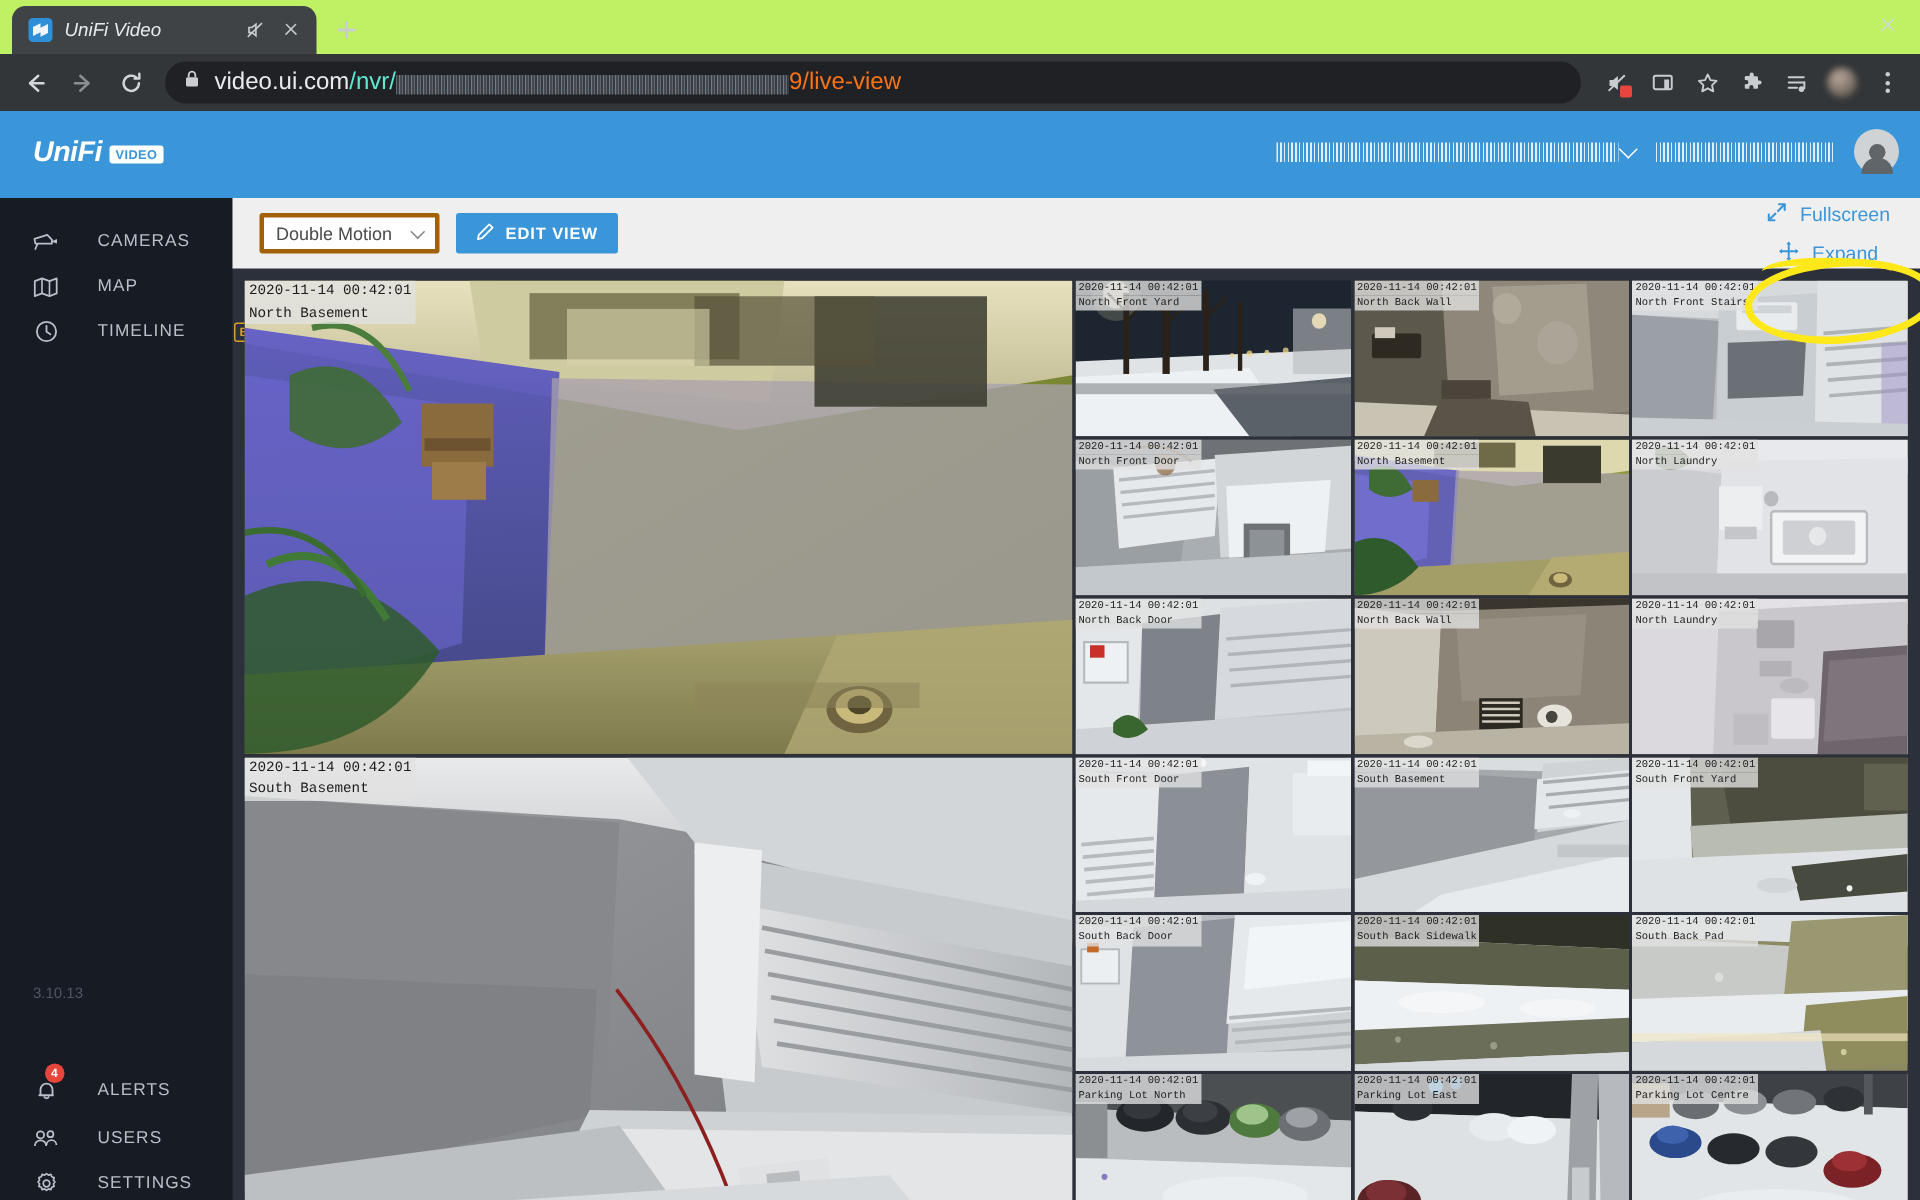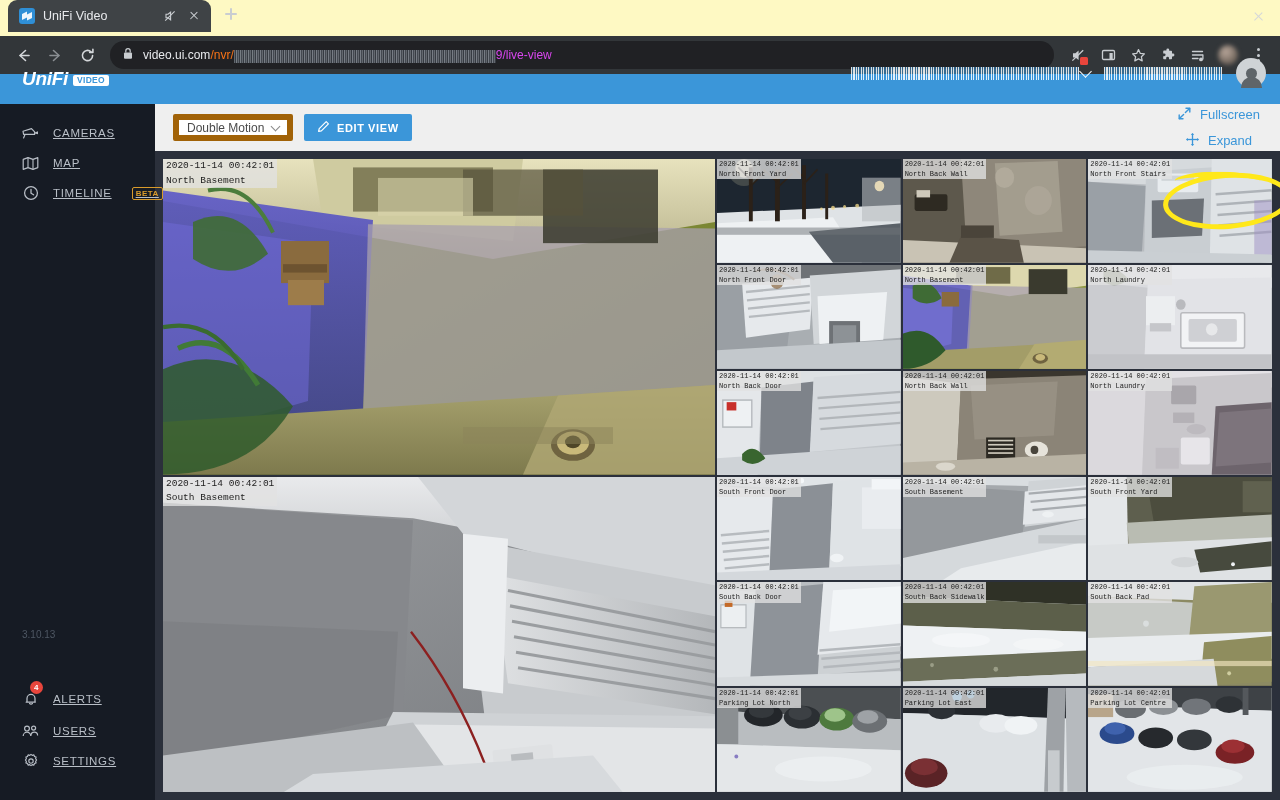--- a/index.html
+++ b/index.html
@@ -7,22 +7,22 @@
   body {
     font-family:"Liberation Sans", sans-serif;
     background:#2b303b;
     -webkit-font-smoothing:antialiased;
   }
 
   
   .browser-chrome { width:1280px; background:#323639; }
 
   .tabstrip {
-    height:36px; display:flex; 
-    background:#fef9c3; position:relative;
+    height:36px; display:flex; align-items:flex-end;
+    background:#bef264; position:relative;font-style:italic;
   }
   .tab {
     height:32px; width:203px; background:#3f4346;
     border-radius:9px 9px 0 0; display:flex; align-items:center;
     padding:0 9px 0 11px; margin-left:8px; gap:8px; position:relative;
   }
   .tab-favicon {
     width:16px; height:16px; background:#2f8fd6; border-radius:3px;
     flex:0 0 16px; position:relative;
   }
@@ -70,35 +70,35 @@
   .nav-btn {
     width:30px; height:30px; display:flex; align-items:center;
     justify-content:center; border-radius:50%; flex:0 0 30px;
   }
   .omnibox {
     flex:1; height:28px; background:#202124; border-radius:14px;
     display:flex; align-items:center; padding:0 12px; gap:9px;
     margin:0 6px; overflow:hidden;
   }
   .omnibox-text {
-    font-size:12px; color:#e8eaed; white-space:nowrap;
+    font-size:16px; color:#e8eaed; white-space:nowrap;
     display:flex; align-items:center;
   }
   .url-host { color:#e8eaed; }
-  .url-path-pre { color:#f97316; }
+  .url-path-pre { color:#5eead4; }
   .url-redacted {
     display:inline-block; height:13px; width:262px; margin:0 0px;
     vertical-align:middle; position:relative; top:1px;
     background:
       repeating-linear-gradient(90deg,
         #6e747c 0px, #6e747c 1px, #3b4048 1px, #3b4048 2px,
         #868d95 2px, #868d95 3px, #4b5159 3px, #4b5159 4px);
     filter:blur(0.4px); opacity:.85;
   }
-  .url-tail { color:#d946ef; }
+  .url-tail { color:#f97316; }
   .tb-icons { display:flex; align-items:center; gap:2px; padding-left:2px; }
   .tb-icon {
     width:28px; height:28px; display:flex; align-items:center;
     justify-content:center; position:relative; flex:0 0 28px;
   }
   .mute-badge {
     position:absolute; right:4px; bottom:4px; width:8px; height:8px;
     background:#e8453c; border-radius:1.5px;
   }
   .tb-avatar {
@@ -107,22 +107,22 @@
     filter:blur(2.2px);
   }
   .kebab { width:28px; height:28px; display:flex; flex-direction:column;
     align-items:center; justify-content:center; gap:2.5px; }
   .kebab i { width:3px; height:3px; border-radius:50%; background:#c9cdd1; display:block; }
 
   
   .app { position:relative; width:1280px; height:738px; background:#2b303b; }
 
   .app-header {
-    height:30px; background:#3b96d9; display:flex; align-items:flex-end;
-    padding:0 14px 16px 22px; position:relative; z-index:5;
+    height:58px; background:#3b96d9; display:flex; align-items:center;
+    padding:0 14px 4px 22px; position:relative; z-index:5;
   }
   .logo { display:flex; align-items:flex-end; gap:5px; }
   .logo-text {
     font-size:19px; font-weight:bold; color:#fff; letter-spacing:-0.3px;
     font-style:italic; position:relative; line-height:1;
   }
   .logo-badge {
     background:#fff; color:#3b96d9; font-size:8.5px; font-weight:bold;
     padding:1.5px 4px; border-radius:2px; letter-spacing:0.3px;
     position:relative; top:-2px; line-height:1;
@@ -160,23 +160,23 @@
 
   .body-row { display:flex; height:696px; }
 
   
   .sidebar {
     width:155px; background:#161b24; flex:0 0 155px;
     display:flex; flex-direction:column; padding-top:14px;
     position:relative;
   }
   .nav-item {
-    height:30px; display:flex; align-items:center; gap:14px;
+    height:30px; display:flex; align-items:center; gap:26px;
     padding-left:22px; color:#b9bfc7; font-size:11.5px;
-    letter-spacing:0.7px; position:relative;text-decoration:underline;
+    letter-spacing:0.7px; position:relative;
   }
   .nav-item.active { color:#3b96d9; }
   .nav-icon { width:17px; height:17px; flex:0 0 17px;
     display:flex; align-items:center; justify-content:center; }
   .nav-label { white-space:nowrap; }
   .beta-badge {
     margin-left:6px; color:#d99b2b; border:1px solid #d99b2b;
     border-radius:2px; font-size:8px; font-weight:bold; padding:1px 3px;
     letter-spacing:0.5px;
   }
@@ -192,21 +192,21 @@
     line-height:1;
   }
 
   
   .content { flex:1; display:flex; flex-direction:column; background:#2b303b; }
   .subbar {
     height:47px; background:#efefef; display:flex; align-items:center;
     padding:0 14px 0 18px; position:relative; z-index:4;
   }
   .view-select {
-    width:120px; height:27px; background:#fff; border:6px solid #a16207;
+    width:120px; height:27px; background:#fff; border:3px solid #a16207;
     border-radius:2px; display:flex; align-items:center;
     padding:0 8px; color:#4a4a4a; font-size:12px; position:relative;
   }
   .view-select .sel-label { flex:1; white-space:nowrap; }
   .sel-chev {
     width:7px; height:7px; border-right:1.5px solid #888;
     border-bottom:1.5px solid #888; transform:rotate(45deg);
     margin-bottom:3px;
   }
   .edit-view-btn {

